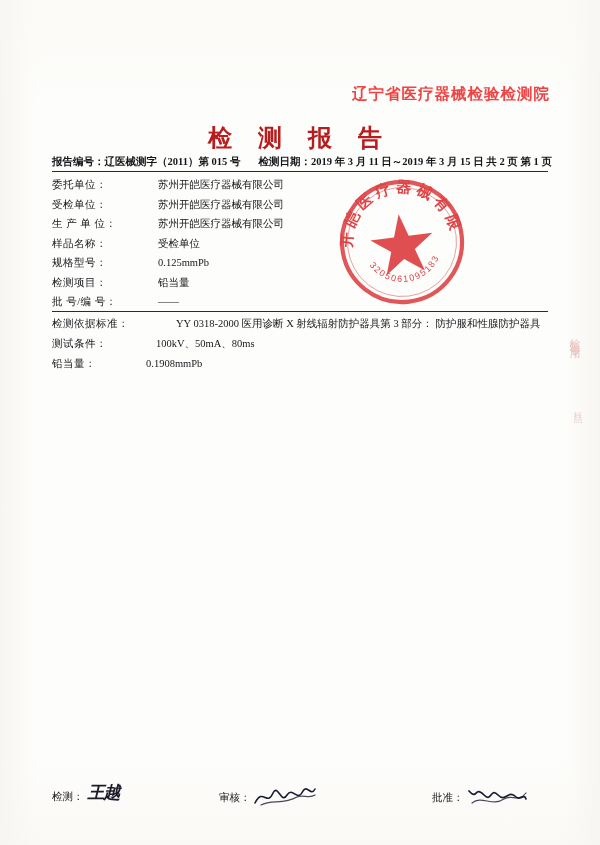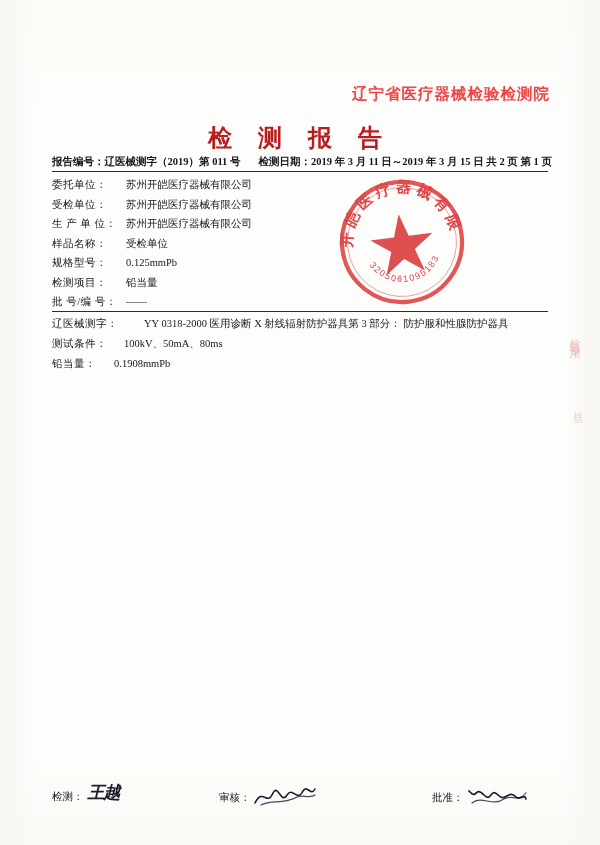--- a/index.html
+++ b/index.html
@@ -83,20 +83,21 @@
     left: 52px;
     width: 496px;
     font-size: 10.5px;
     color: #17171c;
   }
   .field {
     display: flex;
     align-items: baseline;
     height: 19.5px;
     white-space: nowrap;
+    gap: 32px;
   }
   .field .lbl {
     width: 74px;
     flex: 0 0 auto;
     letter-spacing: 0.5px;
   }
   .field .val {
     flex: 1 1 auto;
   }
   .field.wide .lbl { width: 74px; }
@@ -178,21 +179,21 @@
 <body>
 
 <div class="page">
   <div class="paper-tint"></div>
 
   <div class="inst-title">辽宁省医疗器械检验检测院</div>
   <div class="doc-title">检 测 报 告</div>
 
   <div class="meta-row">
     <span class="meta-left">
-      <span>报告编号：</span><span>辽医械测字（2019）第 011 号</span>
+      <span>报告编号：</span><span>辽医械测字（2011）第 015 号</span>
     </span>
     <span class="meta-right">
       <span>检测日期：</span><span>2019 年 3 月 11 日～2019 年 3 月 15 日  共 2 页  第 1 页</span>
     </span>
   </div>
 
   <div class="rule rule-top"></div>
 
   <div class="fields">
     <div class="field">
@@ -222,21 +223,21 @@
     <div class="field">
       <span class="lbl">批 号/编 号：</span>
       <span class="val">——</span>
     </div>
   </div>
 
   <div class="rule rule-bottom"></div>
 
   <div class="extra">
     <div class="field wide">
-      <span class="lbl" style="width:92px">辽医械测字：</span>
+      <span class="lbl" style="width:92px">检测依据标准：</span>
       <span class="val">YY 0318-2000  医用诊断 X 射线辐射防护器具第 3 部分：  防护服和性腺防护器具</span>
     </div>
     <div class="field wide">
       <span class="lbl" style="width:72px">测试条件：</span>
       <span class="val">100kV、50mA、80ms</span>
     </div>
     <div class="field wide">
       <span class="lbl" style="width:62px">铅当量：</span>
       <span class="val">0.1908mmPb</span>
     </div>

